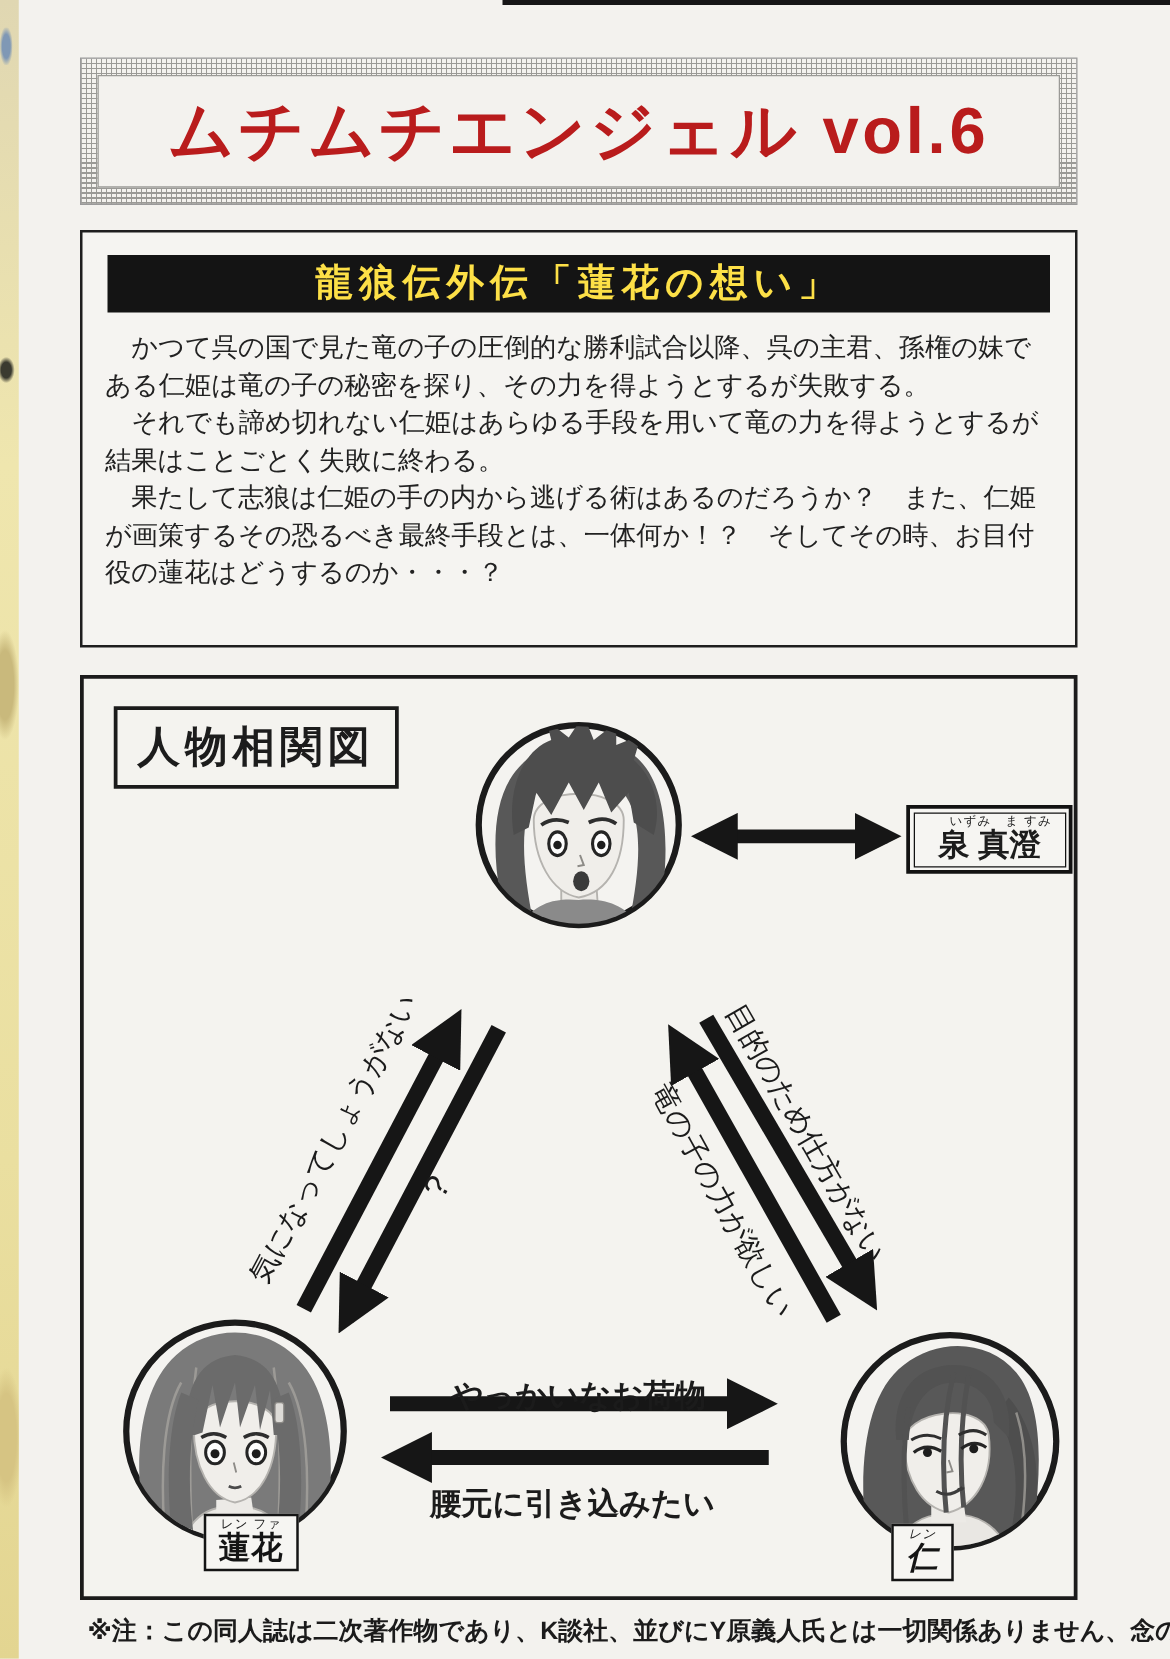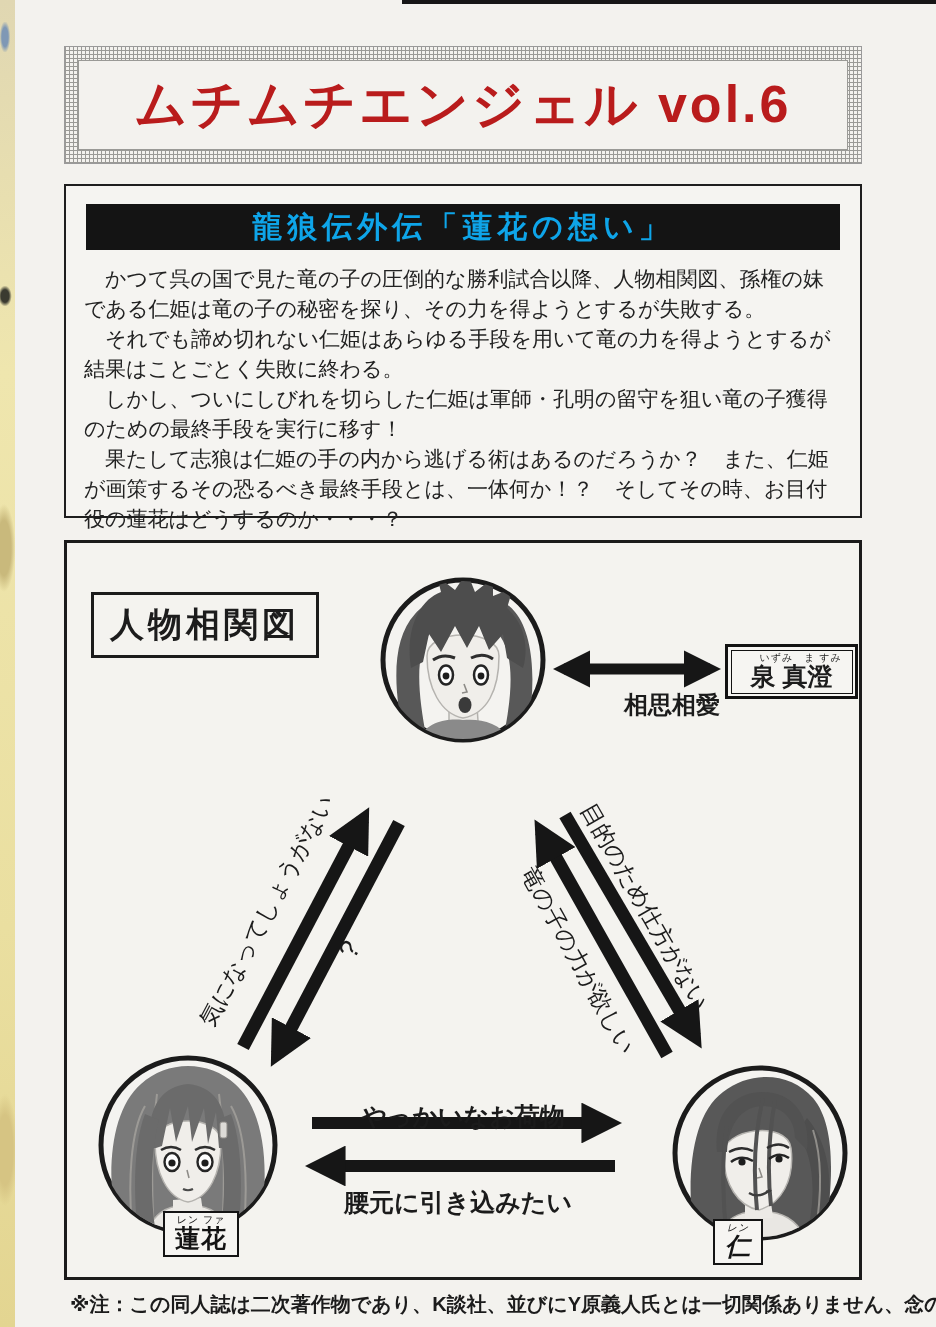--- a/index.html
+++ b/index.html
@@ -40,35 +40,35 @@
     font-size:52px;font-weight:bold;letter-spacing:3px;color:#b91c1c;white-space:nowrap;
   }
 
   
   .synopsis-box{
     left:64px;top:184px;width:798px;height:334px;box-sizing:border-box;
     border:2px solid #1e1e1e;background:#f5f4f1;
   }
   .synopsis-header{
     margin:18px 20px 14px 20px;height:46px;line-height:46px;
-    background:#141414;color:#0ea5e9;text-align:center;
+    background:#141414;color:#fde047;text-align:center;
     font-size:30px;font-weight:600;letter-spacing:5px;
   }
   .synopsis-body{margin:0 18px;font-size:21px;line-height:1.43;color:#222;}
   .synopsis-body p{margin:0;}
 
   
   .diagram-box{
     left:64px;top:540px;width:798px;height:740px;box-sizing:border-box;
     border:3px solid #1b1b1b;background:#f4f3ef;
   }
   .diagram-label{
     position:absolute;left:24px;top:22px;
     border:3px solid #1b1b1b;padding:7px 16px;
-    font-size:34px;font-weight:600;letter-spacing:4px;background:#f4f3ef;margin-top:27px;
+    font-size:34px;font-weight:600;letter-spacing:4px;background:#f4f3ef;
   }
   .arrow-layer{position:absolute;left:0;top:0;width:798px;height:740px;}
 
   .rel-label{position:absolute;font-size:24px;font-weight:600;text-align:center;color:#1b1b1b;white-space:nowrap;}
   .rel-rot{font-weight:500;font-size:23px;}
 
   .name-box{
     position:absolute;background:#f6f5f2;border:2.5px solid #141414;
     text-align:center;padding:2px 10px 4px 10px;line-height:1.04;white-space:nowrap;
   }
@@ -95,23 +95,22 @@
 
 <div class="abs title-frame">
   <div class="title-inner">
     <div class="title-text">ムチムチエンジェル vol.6</div>
   </div>
 </div>
 
 <div class="abs synopsis-box">
   <div class="synopsis-header">龍狼伝外伝「蓮花の想い」</div>
   <div class="synopsis-body">
-    <p>　かつて呉の国で見た竜の子の圧倒的な勝利試合以降、人物相関図、孫権の妹である仁姫は竜の子の秘密を探り、その力を得ようとするが失敗する。</p>
+    <p>　かつて呉の国で見た竜の子の圧倒的な勝利試合以降、呉の主君、孫権の妹である仁姫は竜の子の秘密を探り、その力を得ようとするが失敗する。</p>
     <p>　それでも諦め切れない仁姫はあらゆる手段を用いて竜の力を得ようとするが結果はことごとく失敗に終わる。</p>
-    <p>　しかし、ついにしびれを切らした仁姫は軍師・孔明の留守を狙い竜の子獲得のための最終手段を実行に移す！</p>
     <p>　果たして志狼は仁姫の手の内から逃げる術はあるのだろうか？　また、仁姫が画策するその恐るべき最終手段とは、一体何か！？　そしてその時、お目付役の蓮花はどうするのか・・・？</p>
   </div>
 </div>
 
 <div class="abs diagram-box">
   <div class="diagram-label">人物相関図</div>
 
   <svg class="arrow-layer" viewBox="0 0 798 740">
     <defs>
       <marker id="ah" viewBox="0 0 10 10" refX="7" refY="5" markerWidth="3.4" markerHeight="3.4" orient="auto-start-reverse">
@@ -145,21 +144,20 @@
       <ellipse cx="71" cy="103" rx="7" ry="9.5" fill="#fdfdfd" stroke="#252525" stroke-width="2.5"></ellipse>
       <ellipse cx="106" cy="103" rx="7" ry="9.5" fill="#fdfdfd" stroke="#252525" stroke-width="2.5"></ellipse>
       <circle cx="71" cy="104" r="3.4" fill="#1d1d1d"></circle>
       <circle cx="106" cy="104" r="3.4" fill="#1d1d1d"></circle>
       <path d="M89,112 L92,120 L87,121" stroke="#8d8b87" stroke-width="1.6" fill="none"></path>
       <ellipse cx="90" cy="133" rx="6.5" ry="8" fill="#3a3a3a"></ellipse>
     </g>
   </svg>
 
 
-  <div class="rel-label" style="left:505px;top:146px;width:200px;">相思相愛</div>
 
   <div class="dbl-box" style="left:658px;top:101px;">
     <div class="inner">
       <span class="furi" style="display:block;font-size:10px;letter-spacing:1px;margin-left:18px;">いずみ　ま すみ</span>
       <span class="nm" style="display:block;font-size:25px;font-weight:600;">泉 真澄</span>
     </div>
   </div>
 
   <div class="rel-label rel-rot" style="left:50px;top:352px;width:300px;transform:rotate(-62deg);">気になってしょうがない</div>
   <div class="rel-label rel-rot" style="left:263px;top:391px;width:40px;font-size:27px;transform:rotate(-62deg);">?</div>

